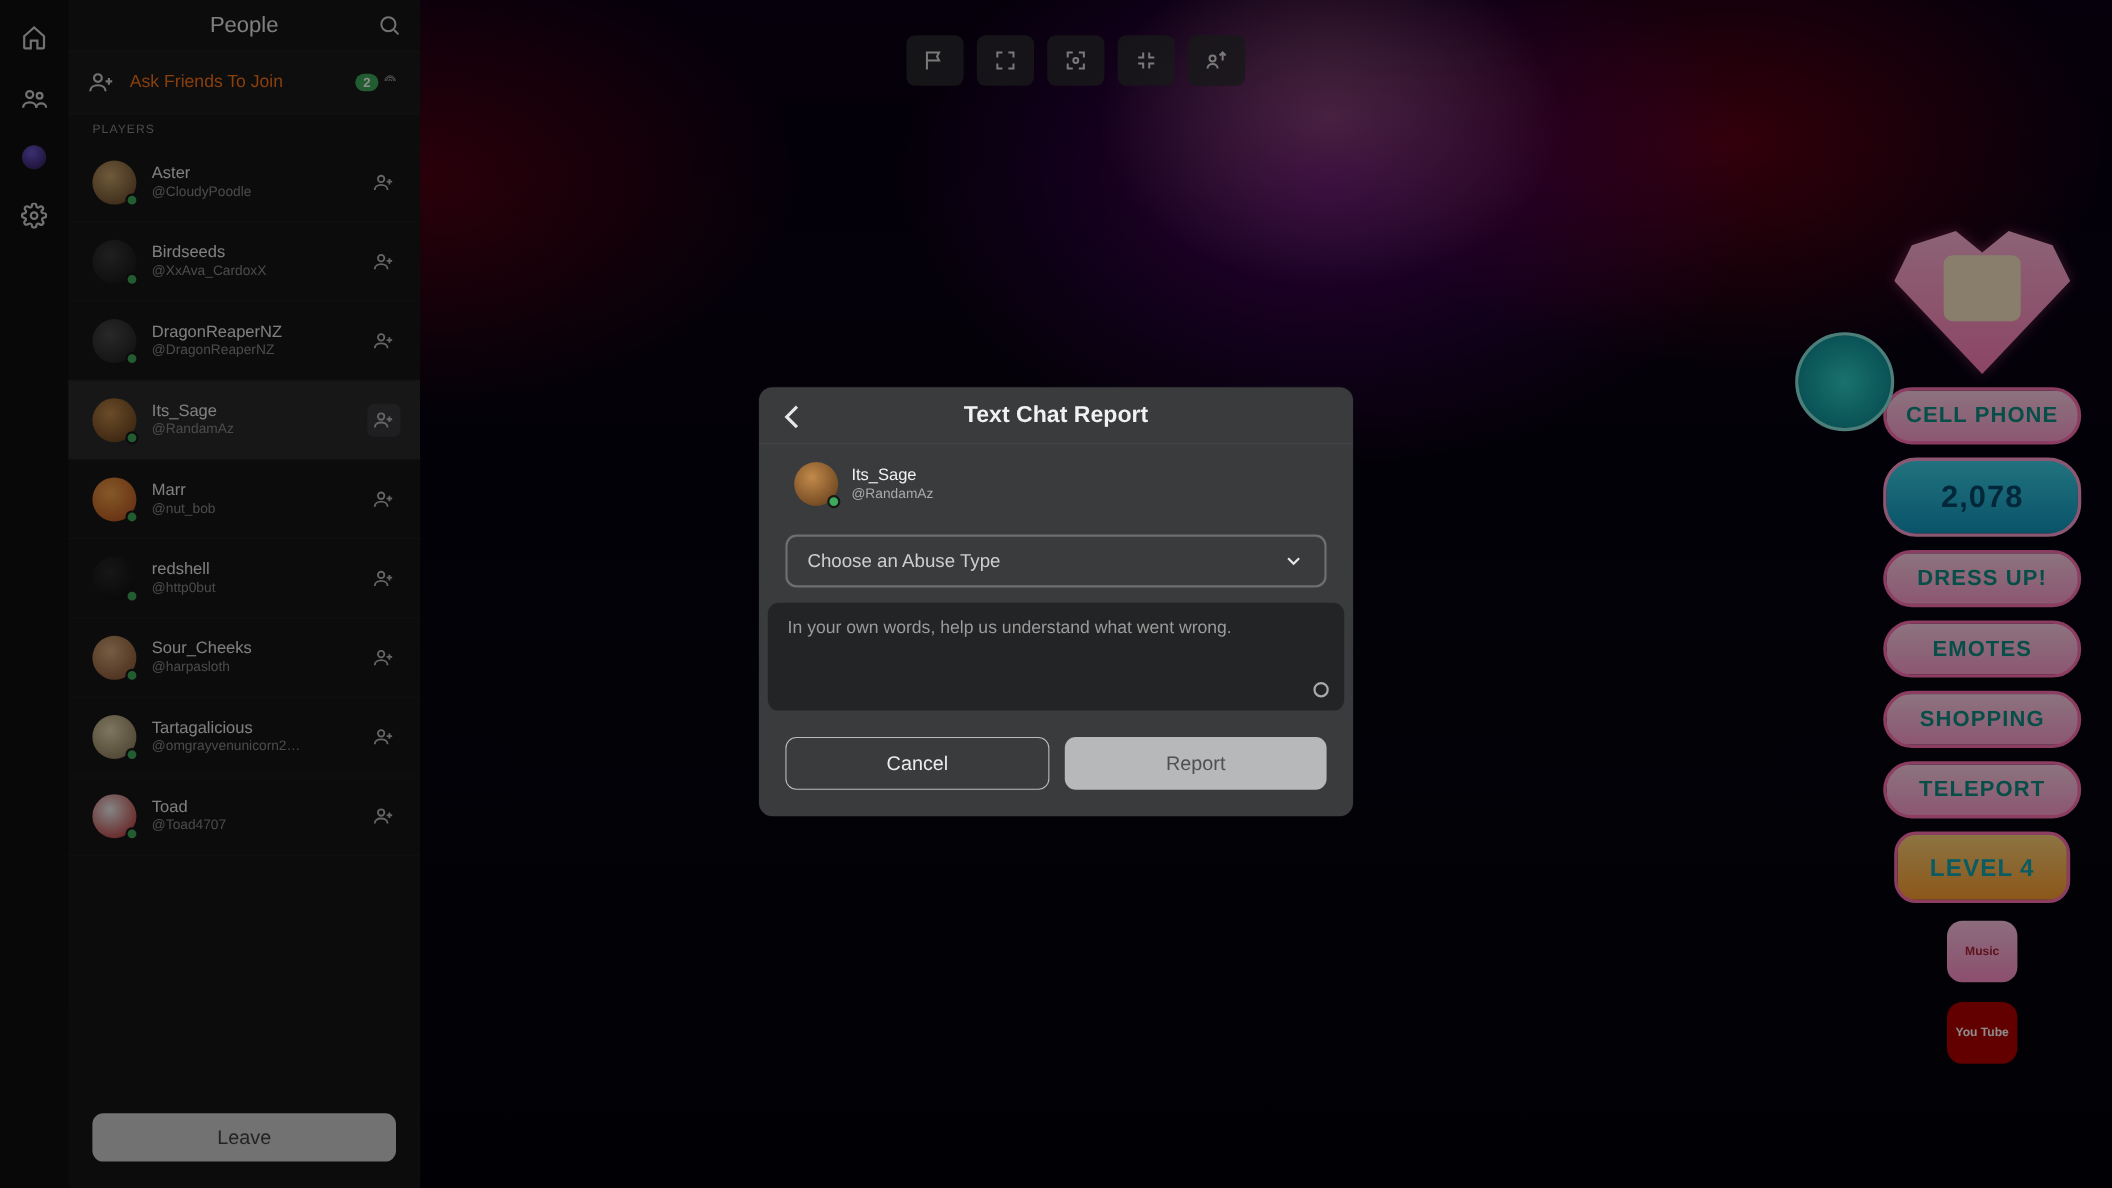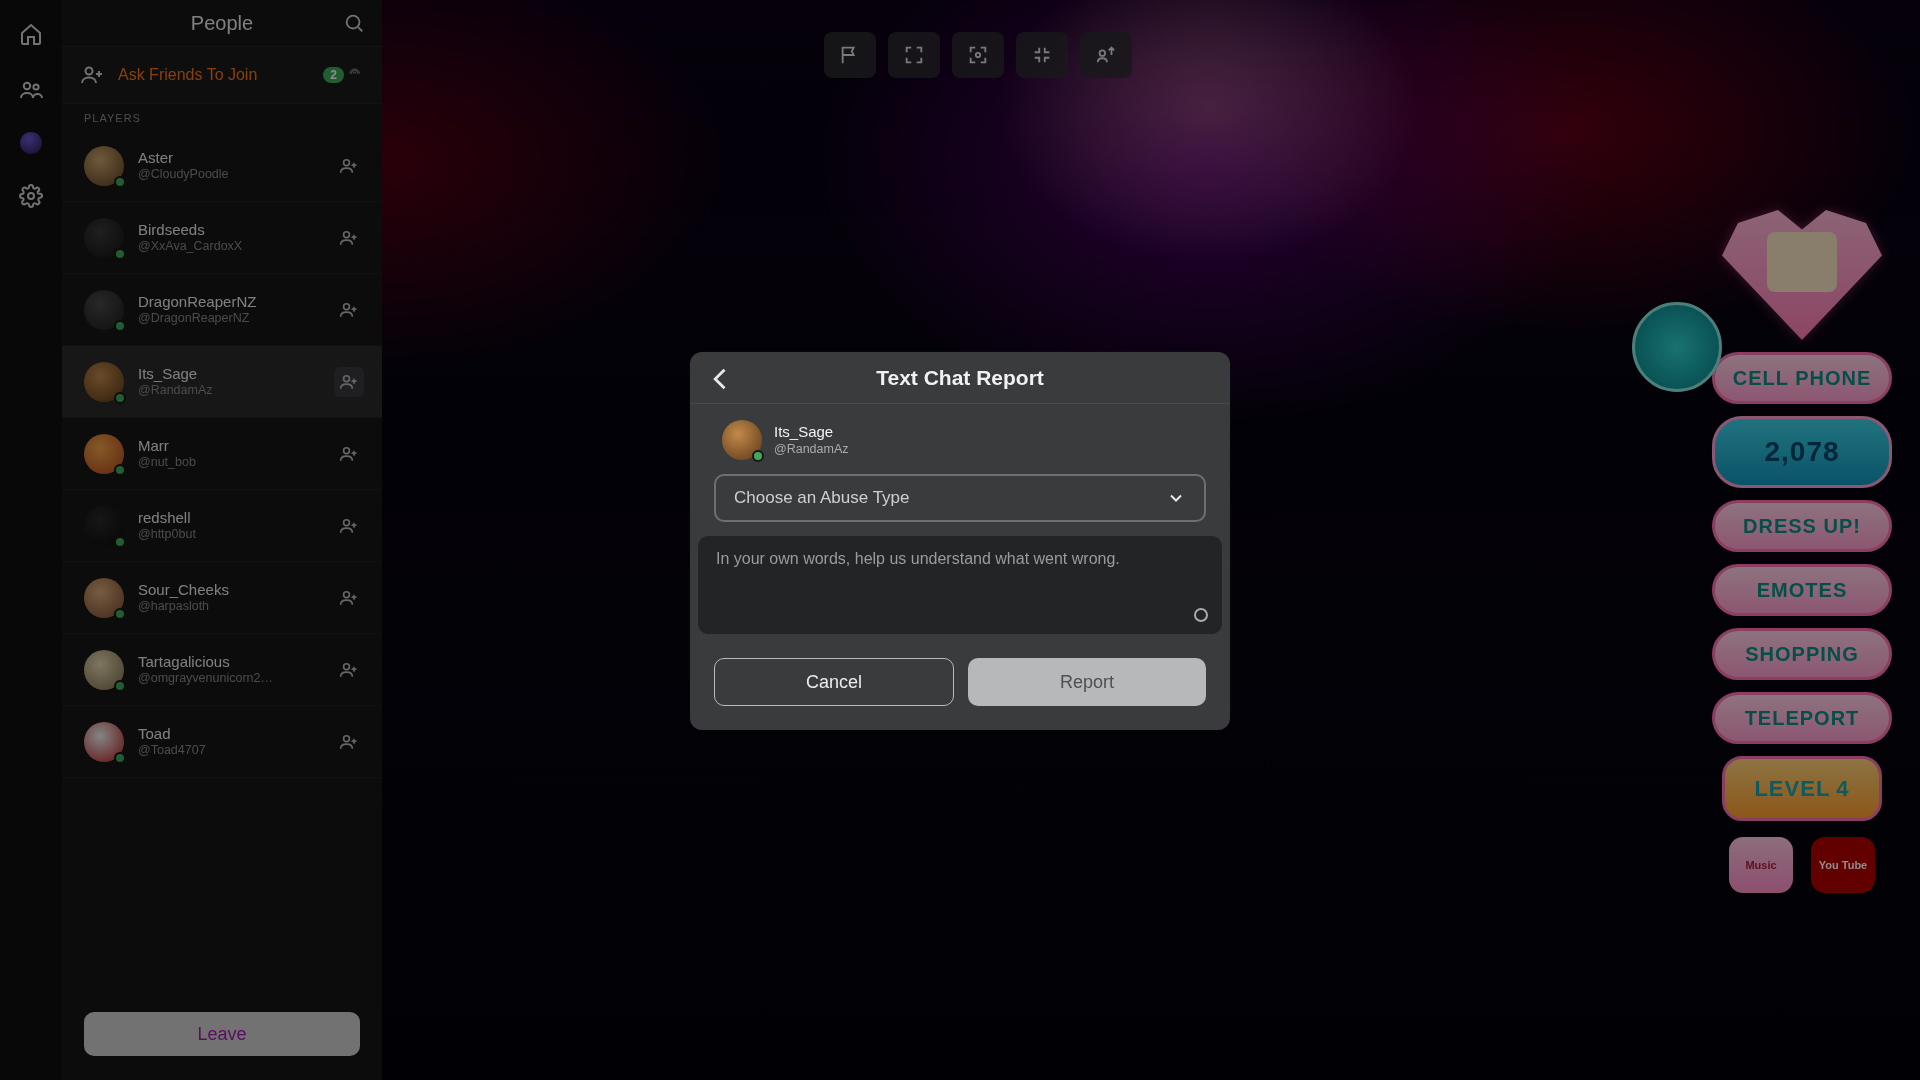--- a/index.html
+++ b/index.html
@@ -68,21 +68,21 @@
     background:#3fa85a; border:2px solid #171718;
   }
   .player-names { flex:1; min-width:0; }
   .display-name { font-size: 15px; color:#e8e8e8; font-weight:500; line-height:1.15; }
   .username { font-size: 12.5px; color:#898989; line-height:1.3; white-space:nowrap; overflow:hidden; text-overflow:ellipsis; }
   .add-friend { width:30px; height:30px; display:flex; align-items:center; justify-content:center; color:#b8b8b8; cursor:pointer; border-radius:6px; }
   .player-row.sel .add-friend { background:#3a3a3c; }
 
   .leave-btn {
     margin: 18px 22px 24px; height: 44px; border-radius: 10px;
-    background: #cfcfcf; color:#a21caf; font-size: 18px; font-weight:500;
+    background: #cfcfcf; color:#404040; font-size: 18px; font-weight:500;
     display:flex; align-items:center; justify-content:center; cursor:pointer;
   }
 
   
   .top-toolbar {
     position:absolute; top: 32px; left: calc(62px + 320px + 442px);
     display:flex; gap: 12px;
   }
   .tool-btn {
     width: 52px; height: 46px; border-radius: 8px; background: rgba(45,45,48,0.85);
@@ -130,21 +130,21 @@
   }
   .hud .car-badge {
     position:absolute; top: 92px; left:-70px; width:90px; height:90px; border-radius:50%;
     background: radial-gradient(circle,#2fd0c9 0,#0e8f96 80%); border:3px solid #8be8df;
     pointer-events:auto;
   }
   .hud .youtube, .hud .music {
     width:64px; height:56px; border-radius:14px; pointer-events:auto;
     display:flex; align-items:center; justify-content:center; font-size:11px; font-weight:700;
   }
-  .hud .bottom-row { display:flex; gap:18px; margin-top:4px; }
+  .hud .bottom-row { display:flex; gap:18px; margin-top:4px;flex-direction:column; }
   .hud .music { background: linear-gradient(#ffc7e4,#ff90c8); color:#a23; }
   .hud .youtube { background:#b30000; color:#fff; }
 
   
   .modal {
     position:absolute; left: 690px; top: 352px; width: 540px;
     background: #3a3b3d; border-radius: 12px; padding: 0 0 24px 0;
     box-shadow: 0 0 0 1px rgba(255,255,255,0.02);
   }
   .modal-head {
@@ -159,21 +159,21 @@
     display:flex; align-items:center; justify-content:center;
   }
   .modal-user {
     display:flex; align-items:center; gap:12px; padding: 16px 32px 10px;
   }
   .modal-user .avatar { width:40px; height:40px; }
   .modal-user .display-name { font-size:15px; color:#f2f2f2; }
   .modal-user .username { font-size:12.5px; color:#aaa; }
 
   .abuse-select {
-    margin: 4px 24px 0; height: 48px; border:2px solid #6e6f71; border-radius:10px;
+    margin: 16px 24px 0; height: 48px; border:2px solid #6e6f71; border-radius:10px;
     display:flex; align-items:center; justify-content:space-between; padding:12px 18px;
     color:#cfcfcf; font-size:17px; cursor:pointer;
   }
   .abuse-select svg { width:20px; height:20px; stroke:#e8e8e8; }
 
   .abuse-text {
     margin: 14px 8px 0; height: 98px; background:#232425; border-radius:10px;
     color:#9b9b9b; font-size:16px; padding:14px 18px; position:relative;
   }
   .abuse-text .rec-ind {

